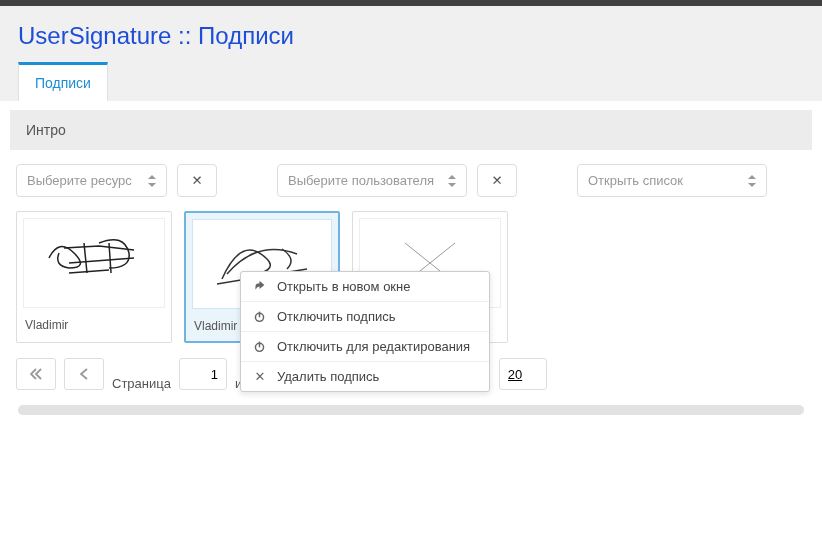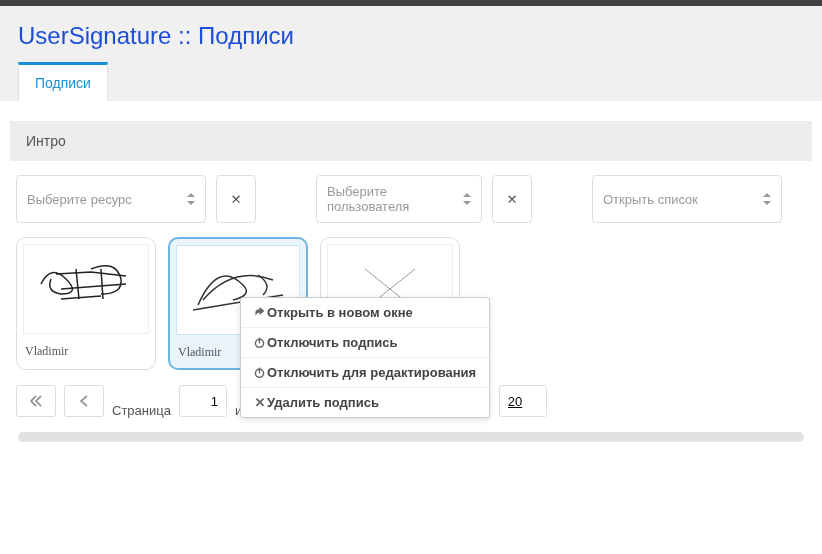--- a/index.html
+++ b/index.html
@@ -4,37 +4,37 @@
 <style>
   * { box-sizing: border-box; margin: 0; padding: 0; }
   body { font-family: Arial, Helvetica, sans-serif; background: #fff; width: 822px; height: 554px; overflow: hidden; }
   .topbar { height: 6px; background: #404040; }
   .header { background: #f0f0f0; padding: 10px 18px 0 18px; }
   .title { font-size: 24px; font-weight: 400; color: #1d4ed8; padding: 6px 0 12px 0; }
   .tabs { display: flex; }
   .tab { padding: 10px 16px; font-size: 14px; color: #555; cursor: pointer; border: 1px solid transparent; border-bottom: none; }
   .tab.active { color: #1a8fd6; border-top: 3px solid #1a8fd6; background: #fff; border-left: 1px solid #e0e0e0; border-right: 1px solid #e0e0e0; }
   .content { padding: 0 10px; }
-  .panel-heading { background: #ececec; padding: 12px 16px; font-size: 14px; color: #555; margin-top: 20px; }
+  .panel-heading { background: #ececec; padding: 12px 16px; font-size: 14px; color: #555; margin-top: 9px; }
   .filters { display: flex; gap: 10px; padding: 14px 6px; }
   .select-box { display: flex; align-items: center; justify-content: space-between; border: 1px solid #ddd; border-radius: 4px; padding: 8px 10px; font-size: 13px; color: #999; background: #fff; cursor: pointer; }
-  .select-box.w1 { width: 190px; text-align: right; }
-  .select-box.w2 { width: 166px; }
+  .select-box.w1 { width: 151px; text-align: right; }
+  .select-box.w2 { width: 190px; }
   .select-box.w3 { width: 190px; }
   .caret { display: flex; flex-direction: column; line-height: 5px; font-size: 10px; color: #888; }
   .btn-clear { width: 40px; border: 1px solid #ddd; border-radius: 4px; background: #fff; display: flex; align-items: center; justify-content: center; color: #555; cursor: pointer; }
   .filter-spacer { width: 40px; }
   .cards { display: flex; gap: 12px; padding: 0 6px; position: relative; }
-  .card { width: 140px; border: 1px solid #ddd; border-radius: 10px; background: #fff; font-family: Liberation Serif, serif; }
+  .card { width: 156px; border: 1px solid #ddd; border-radius: 2px; background: #fff; }
   .card.selected { border: 2px solid #6fb3e0; background: #eaf4fb; }
   .card-img { height: 90px; display: flex; align-items: center; justify-content: center; margin: 6px; border: 1px solid #eee; background: #fff; }
   .card.selected .card-img { border: 1px solid #cce4f3; }
   .card-label { font-size: 12px; color: #555; padding: 4px 8px 8px 8px; }
   .context-menu { position: absolute; left: 230px; top: 60px; width: 250px; background: #fff; border: 1px solid #ccc; border-radius: 3px; box-shadow: 0 2px 6px rgba(0,0,0,0.12); z-index: 10; }
-  .ctx-item { display: flex; align-items: center; padding: 7px 12px; font-size: 13px; color: #444; cursor: pointer; border-bottom: 1px solid #eee; font-weight: bold; }
+  .ctx-item { display: flex; align-items: center; gap: 10px; padding: 7px 12px; font-size: 13px; color: #444; cursor: pointer; border-bottom: 1px solid #eee; }
   .ctx-item:last-child { border-bottom: none; }
   .ctx-icon { width: 14px; text-align: center; color: #666; }
   .pagination { display: flex; align-items: center; gap: 8px; padding: 14px 6px; font-size: 13px; color: #555; }
   .pg-btn { width: 40px; height: 32px; border: 1px solid #ddd; border-radius: 3px; background: #fff; display: flex; align-items: center; justify-content: center; color: #888; cursor: pointer; }
   .pg-input { width: 48px; height: 32px; border: 1px solid #ddd; border-radius: 3px; text-align: right; padding: 0 8px; font-size: 13px; }
   .pg-label { white-space: nowrap; margin-top: 19px; }
   .scrollbar-track { width: calc(100% - 16px); height: 10px; background: #f4f4f4; border-radius: 6px; margin: 0 8px; }
   .scrollbar-thumb { width: 100%; height: 100%; background: #e2e2e2; border-radius: 6px; }
   svg { display: block; }
 </style>

